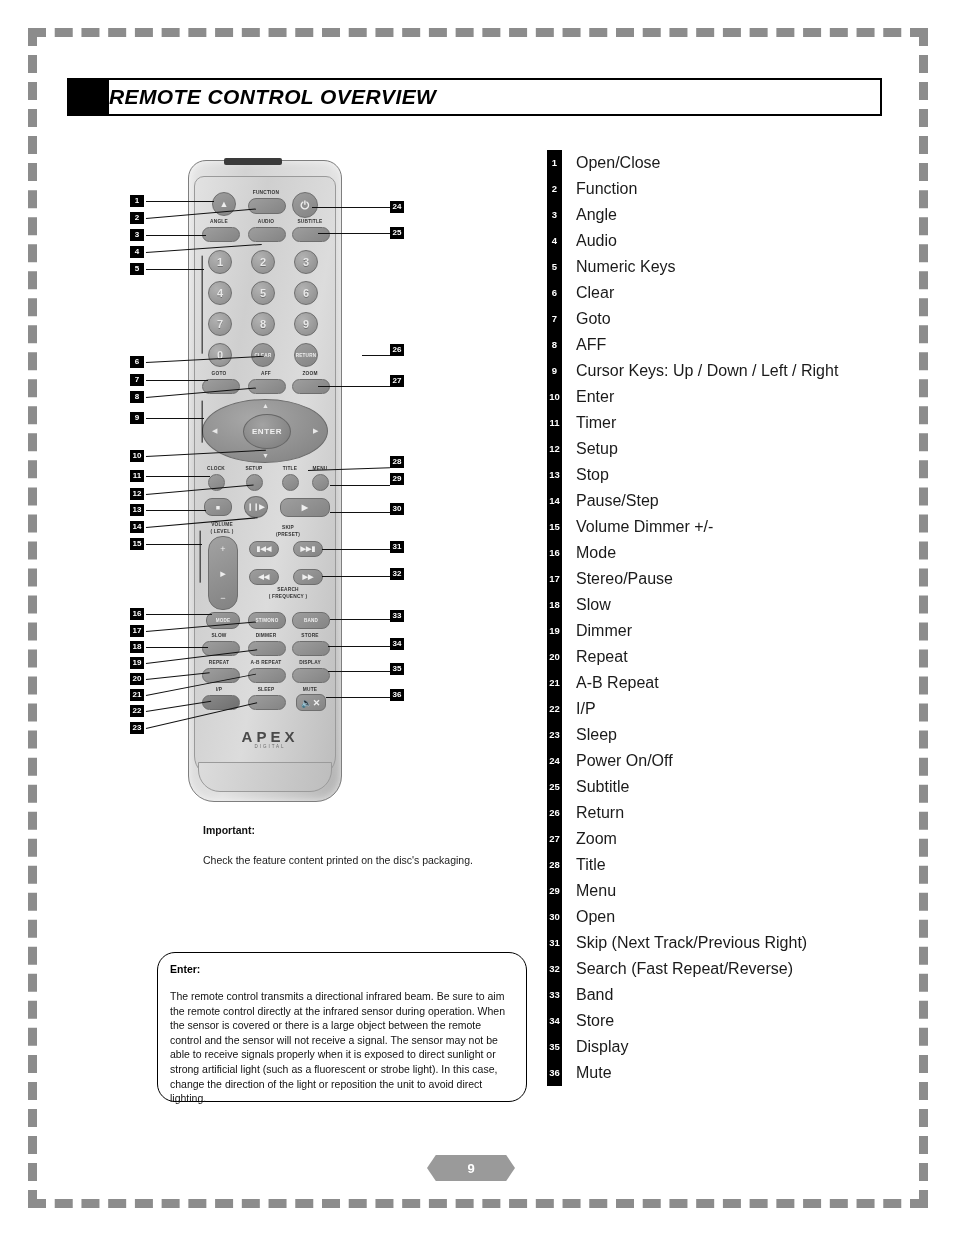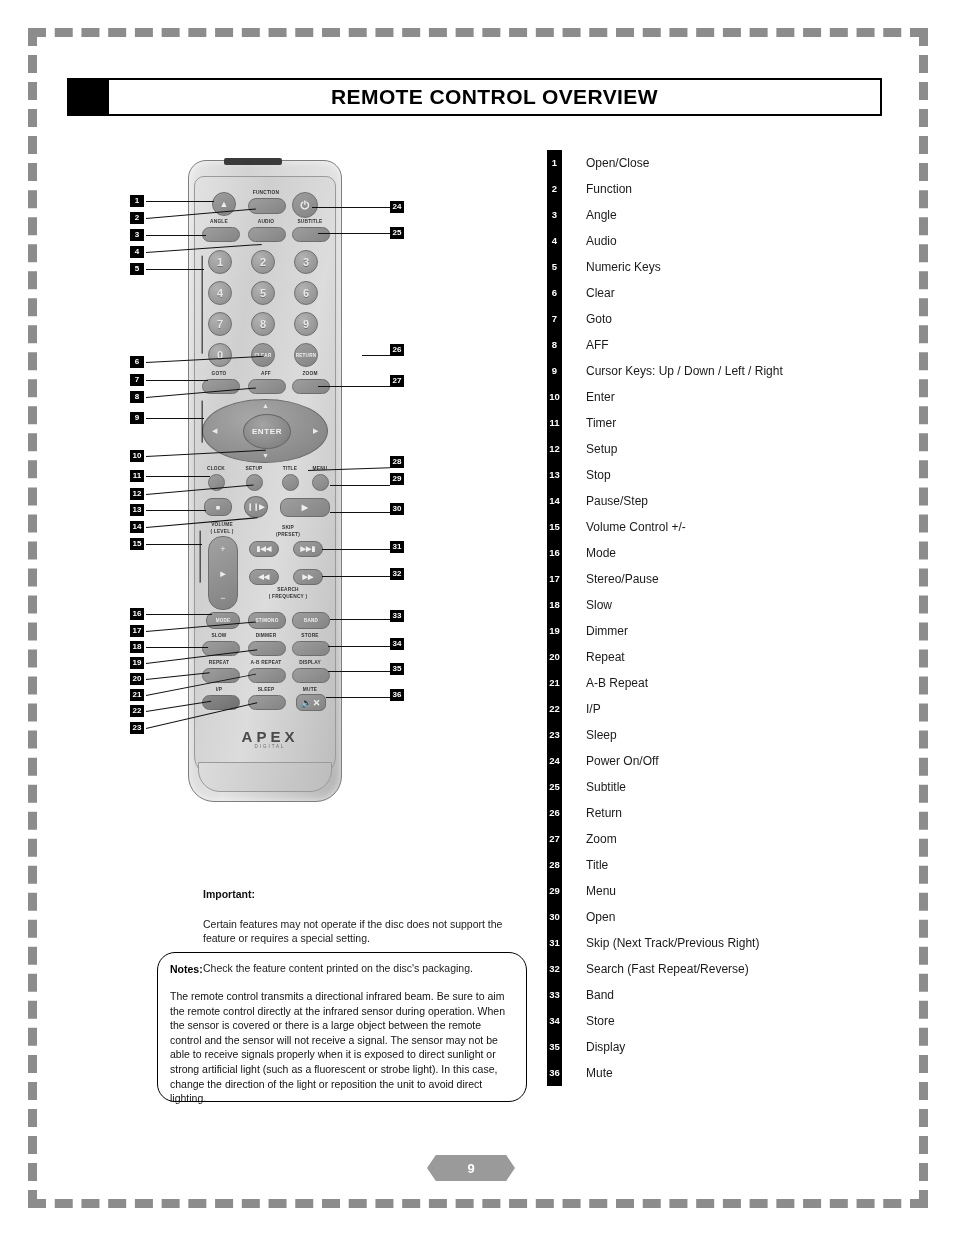--- a/index.html
+++ b/index.html
@@ -26,22 +26,23 @@
     display:flex;
     align-items:stretch;
   }
   #header-blackbox{
     width:42px;background:#000;flex:0 0 42px;
   }
   #header-titlebox{
     flex:1;
     border:2px solid #000;
     border-left:none;
-    display:flex;align-items:center;justify-content:center;
+    display:flex;align-items:center;justify-content:flex-start;
     background:#fff;
+    font-style:italic;
   }
   #header-title{
     font-size:21px;font-weight:bold;letter-spacing:.4px;color:#000;
   }
 
   
   #legend{
     position:absolute;
     left:547px;top:150px;
     width:340px;
@@ -57,22 +58,22 @@
     height:26px;
     display:flex;align-items:center;
   }
   .legend-num{
     width:15px;flex:0 0 15px;
     color:#fff;font-size:9.5px;font-weight:bold;
     text-align:center;line-height:26px;
     z-index:2;
   }
   .legend-label{
-    margin-left:24px;
-    font-size:12px;color:#1a1a1a;
+    margin-left:14px;
+    font-size:16px;color:#1a1a1a;
     white-space:nowrap;
   }
 
   
   #remote-figure{
     position:absolute;
     left:120px;top:150px;
     width:300px;height:660px;
   }
   #remote-body{
@@ -180,21 +181,21 @@
   }
   .leader{
     position:absolute;
     background:#111;
     height:1.3px;
     transform-origin:left center;
   }
 
   
   #important-block{
-    position:absolute;left:203px;top:888px;width:330px;
+    position:absolute;left:203px;top:824px;width:330px;
   }
   #important-title{font-size:10.5px;font-weight:bold;color:#111;margin-bottom:17px;}
   .important-para{font-size:10.5px;color:#1a1a1a;line-height:14px;margin-bottom:16px;}
 
   
   #notes-box{
     position:absolute;left:157px;top:952px;
     width:370px;height:150px;
     border:1.5px solid #000;
     border-radius:18px;
@@ -476,21 +477,21 @@
   <div class="legend-row">
       <span class="legend-num">13</span>
       <span class="legend-label">Stop</span>
     </div>
   <div class="legend-row">
       <span class="legend-num">14</span>
       <span class="legend-label">Pause/Step</span>
     </div>
   <div class="legend-row">
       <span class="legend-num">15</span>
-      <span class="legend-label">Volume Control +/-</span>
+      <span class="legend-label">Volume Dimmer +/-</span>
     </div>
   <div class="legend-row">
       <span class="legend-num">16</span>
       <span class="legend-label">Mode</span>
     </div>
   <div class="legend-row">
       <span class="legend-num">17</span>
       <span class="legend-label">Stereo/Pause</span>
     </div>
   <div class="legend-row">
@@ -566,24 +567,23 @@
       <span class="legend-label">Display</span>
     </div>
   <div class="legend-row">
       <span class="legend-num">36</span>
       <span class="legend-label">Mute</span>
     </div>
 </div>
 
 <div id="important-block">
   <div id="important-title">Important:</div>
-  <div class="important-para">Certain features may not operate if the disc does not support the feature or requires a special setting.</div>
   <div class="important-para">Check the feature content printed on the disc's packaging.</div>
 </div>
 
 <div id="notes-box">
-  <div id="notes-title">Notes:</div>
+  <div id="notes-title">Enter:</div>
   <div id="notes-body">The remote control transmits a directional infrared beam. Be sure to aim the remote control directly at the infrared sensor during operation. When the sensor is covered or there is a large object between the remote control and the sensor  will not receive a signal. The sensor may not be able to receive signals properly when it is exposed to direct sunlight or strong artificial light (such as a fluorescent or strobe light). In this case, change the direction of the light or reposition the unit to avoid direct lighting.</div>
 </div>
 
 <div id="page-banner">
   <span id="page-number">9</span>
 </div>
 
 </body></html>

